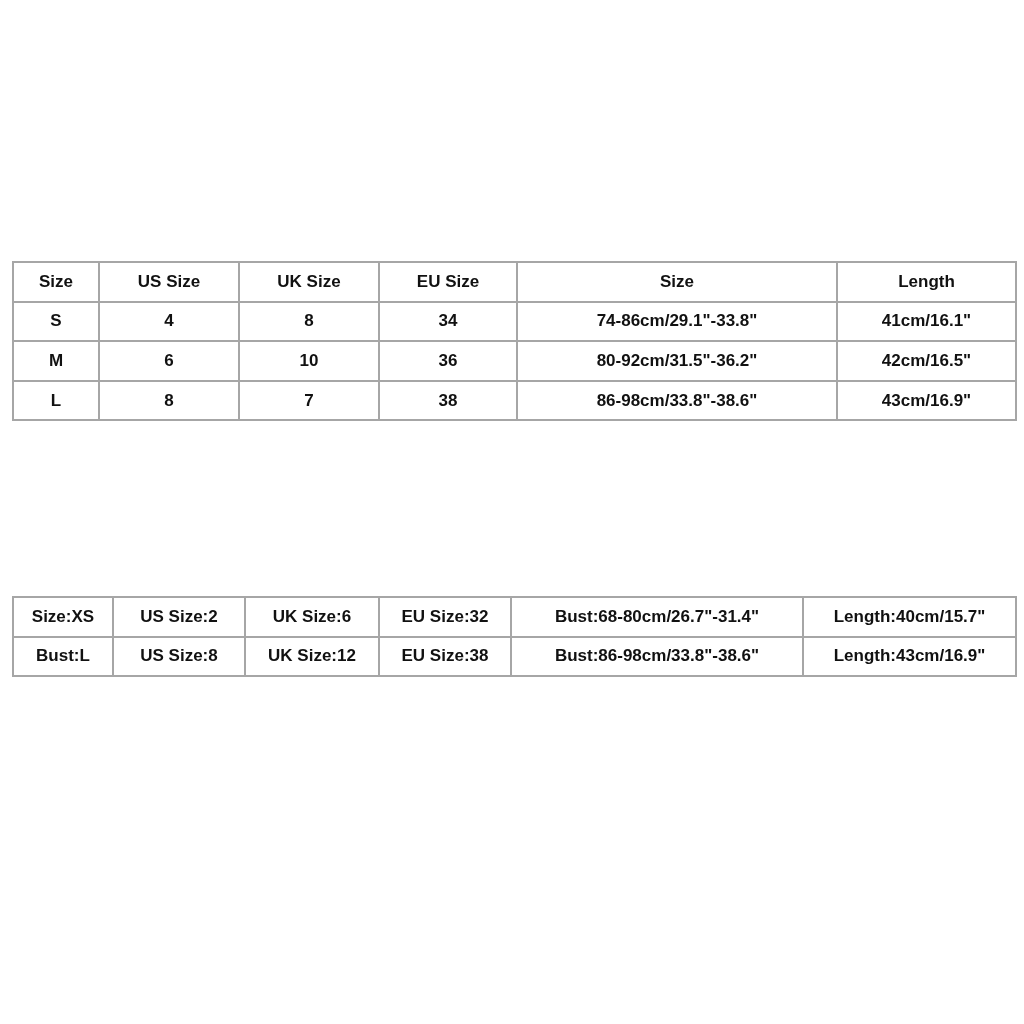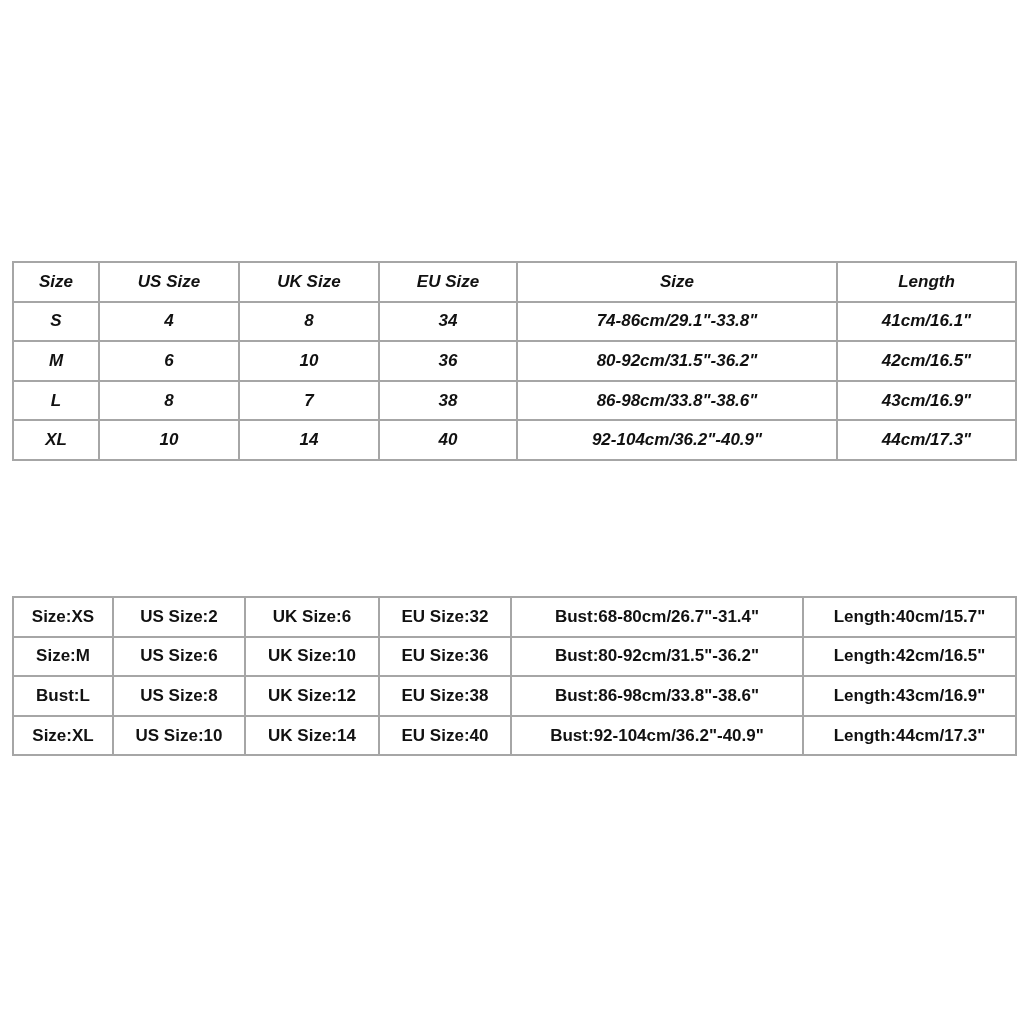--- a/index.html
+++ b/index.html
@@ -25,21 +25,21 @@
     table.size-table td {
       border: 2px solid #a6a6a6;
       text-align: center;
       vertical-align: middle;
       font-weight: bold;
       font-size: 17px;
       height: 37.6px;
       padding: 0;
       white-space: nowrap;
     }
-    #table-1 { top: 261px; font-style: italic; }
+    #table-1 { top: 261px; }
     #table-2 { top: 596px; }
   </style>
 </head>
 <body>
 
 <table id="table-1" class="size-table">
   <colgroup>
     <col style="width:86px">
     <col style="width:140px">
     <col style="width:140px">
@@ -73,28 +73,20 @@
       <td>42cm/16.5"</td>
     </tr>
     <tr>
       <td>L</td>
       <td>8</td>
       <td>7</td>
       <td>38</td>
       <td>86-98cm/33.8"-38.6"</td>
       <td>43cm/16.9"</td>
     </tr>
-    <tr>
-      <td>XL</td>
-      <td>10</td>
-      <td>14</td>
-      <td>40</td>
-      <td>92-104cm/36.2"-40.9"</td>
-      <td>44cm/17.3"</td>
-    </tr>
   </tbody>
 </table>
 
 <table id="table-2" class="size-table">
   <colgroup>
     <col style="width:100px">
     <col style="width:132px">
     <col style="width:134px">
     <col style="width:132px">
     <col style="width:292px">
@@ -103,37 +95,21 @@
   <tbody>
     <tr>
       <td>Size:XS</td>
       <td>US Size:2</td>
       <td>UK Size:6</td>
       <td>EU Size:32</td>
       <td>Bust:68-80cm/26.7"-31.4"</td>
       <td>Length:40cm/15.7"</td>
     </tr>
     <tr>
-      <td>Size:M</td>
-      <td>US Size:6</td>
-      <td>UK Size:10</td>
-      <td>EU Size:36</td>
-      <td>Bust:80-92cm/31.5"-36.2"</td>
-      <td>Length:42cm/16.5"</td>
-    </tr>
-    <tr>
       <td>Bust:L</td>
       <td>US Size:8</td>
       <td>UK Size:12</td>
       <td>EU Size:38</td>
       <td>Bust:86-98cm/33.8"-38.6"</td>
       <td>Length:43cm/16.9"</td>
     </tr>
-    <tr>
-      <td>Size:XL</td>
-      <td>US Size:10</td>
-      <td>UK Size:14</td>
-      <td>EU Size:40</td>
-      <td>Bust:92-104cm/36.2"-40.9"</td>
-      <td>Length:44cm/17.3"</td>
-    </tr>
   </tbody>
 </table>
 
 </body></html>

